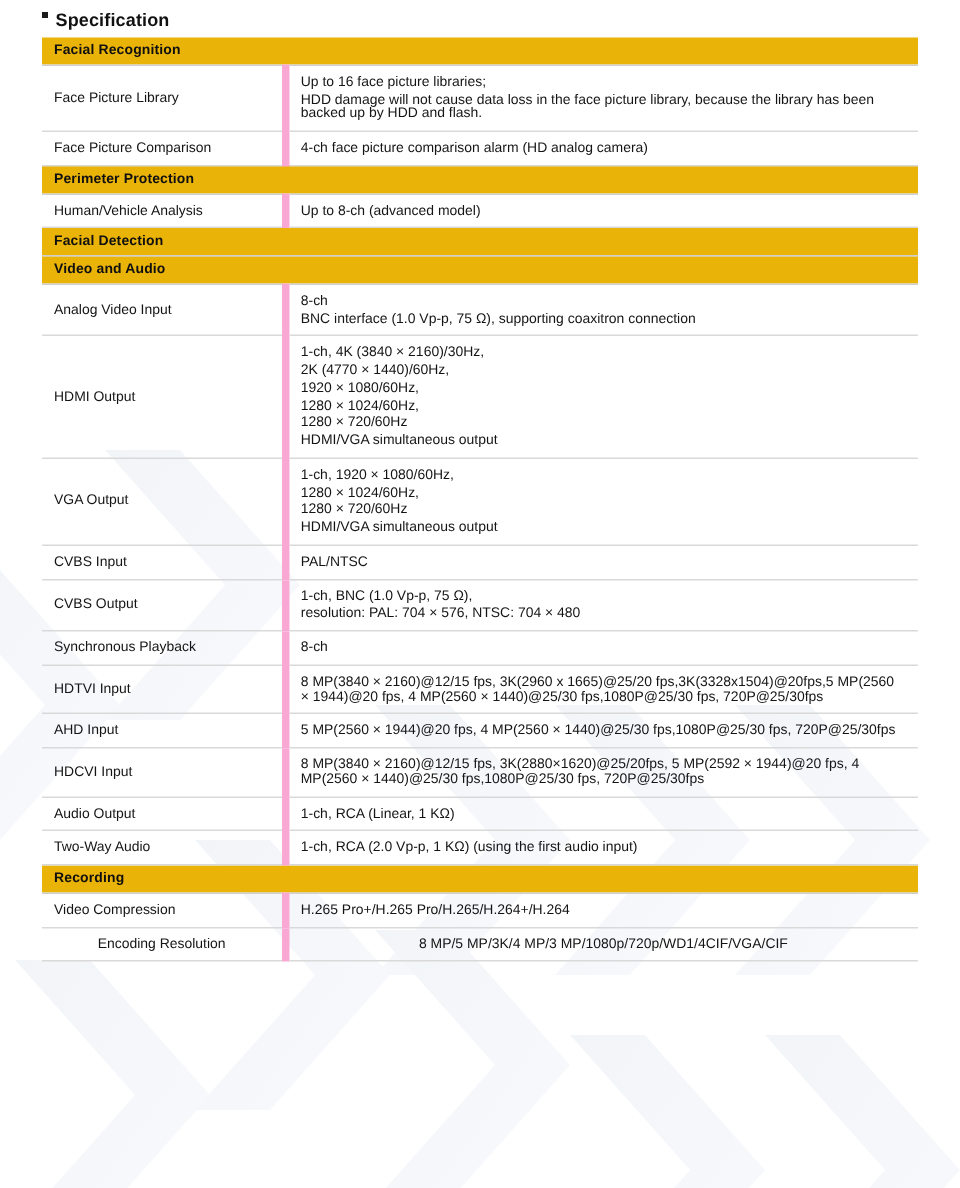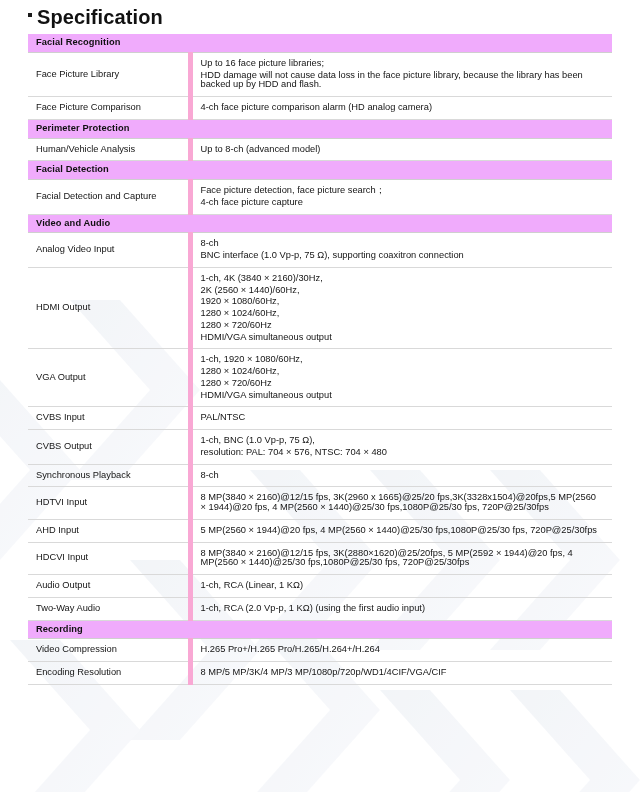--- a/index.html
+++ b/index.html
@@ -26,21 +26,21 @@
   }
 
   .page {
     position: relative;
     z-index: 1;
     padding: 6px 28px 0 28px;
     box-sizing: border-box;
   }
 
   .spec-title {
-    font-size: 20px;
+    font-size: 12px;
     font-weight: bold;
     color: #111111;
     margin: 0 0 5px 0;
     letter-spacing: 0.1px;
     display: flex;
     align-items: center;
     gap: 5px;
   }
   .bullet-square {
     width: 4px;
@@ -56,21 +56,21 @@
     border-collapse: collapse;
     table-layout: fixed;
     font-size: 9.3px;
     line-height: 1.05;
   }
 
   table.spec col.c-label { width: 162px; }
   table.spec col.c-value { width: 422px; }
 
   tr.section-row td {
-    background: #f0abfc;
+    background: #eab308;
     font-weight: bold;
     font-size: 9.3px;
     color: #101010;
     padding: 4px 8px 4px 8px;
     border: none;
     border-bottom: 1px solid #cfcfcf;
     letter-spacing: 0.1px;
   }
 
   tr.spec-row td {
@@ -78,20 +78,21 @@
     border-right: none;
     padding: 5px 8px 5px 8px;
     vertical-align: middle;
     color: #141414;
   }
   tr.spec-row td.label {
     border-right: 5px solid #f9a8d4;
   }
   tr.spec-row:last-child td {
     border-bottom: 1px solid #d9d9d9;
+    text-align: center;
   }
 
   td.value .line {
     display: block;
     padding: 1px 0;
     white-space: normal;
   }
 
   .value-block { display: block; }
 </style>
@@ -159,47 +160,38 @@
           <td class="label">Human/Vehicle Analysis</td>
           <td class="value">
             <span class="value-block">
               <span class="line">Up to 8-ch (advanced model)</span>
             </span>
           </td>
         </tr>
         <tr class="section-row">
           <td colspan="2">Facial Detection</td>
         </tr>
-        <tr class="spec-row">
-          <td class="label">Facial Detection and Capture</td>
-          <td class="value">
-            <span class="value-block">
-              <span class="line">Face picture detection, face picture search；</span>
-              <span class="line">4-ch face picture capture</span>
-            </span>
-          </td>
-        </tr>
         <tr class="section-row">
           <td colspan="2">Video and Audio</td>
         </tr>
         <tr class="spec-row">
           <td class="label">Analog Video Input</td>
           <td class="value">
             <span class="value-block">
               <span class="line">8-ch</span>
               <span class="line">BNC interface (1.0 Vp-p, 75 Ω), supporting coaxitron connection</span>
             </span>
           </td>
         </tr>
         <tr class="spec-row">
           <td class="label">HDMI Output</td>
           <td class="value">
             <span class="value-block">
               <span class="line">1-ch, 4K (3840 × 2160)/30Hz,</span>
-              <span class="line">2K (2560 × 1440)/60Hz,</span>
+              <span class="line">2K (4770 × 1440)/60Hz,</span>
               <span class="line">1920 × 1080/60Hz,</span>
               <span class="line">1280 × 1024/60Hz,</span>
               <span class="line">1280 × 720/60Hz</span>
               <span class="line">HDMI/VGA simultaneous output</span>
             </span>
           </td>
         </tr>
         <tr class="spec-row">
           <td class="label">VGA Output</td>
           <td class="value">

